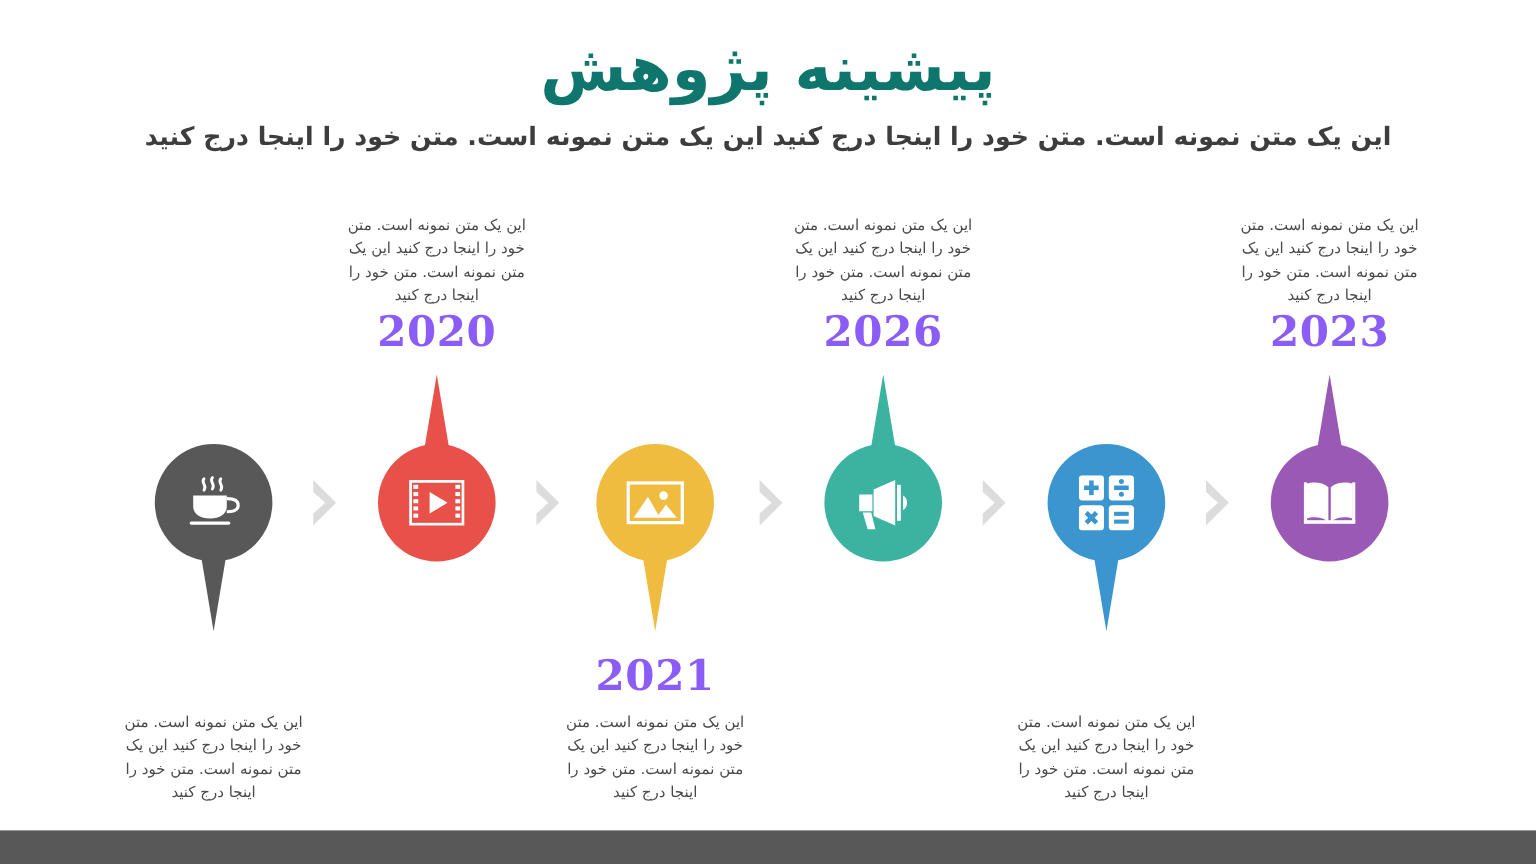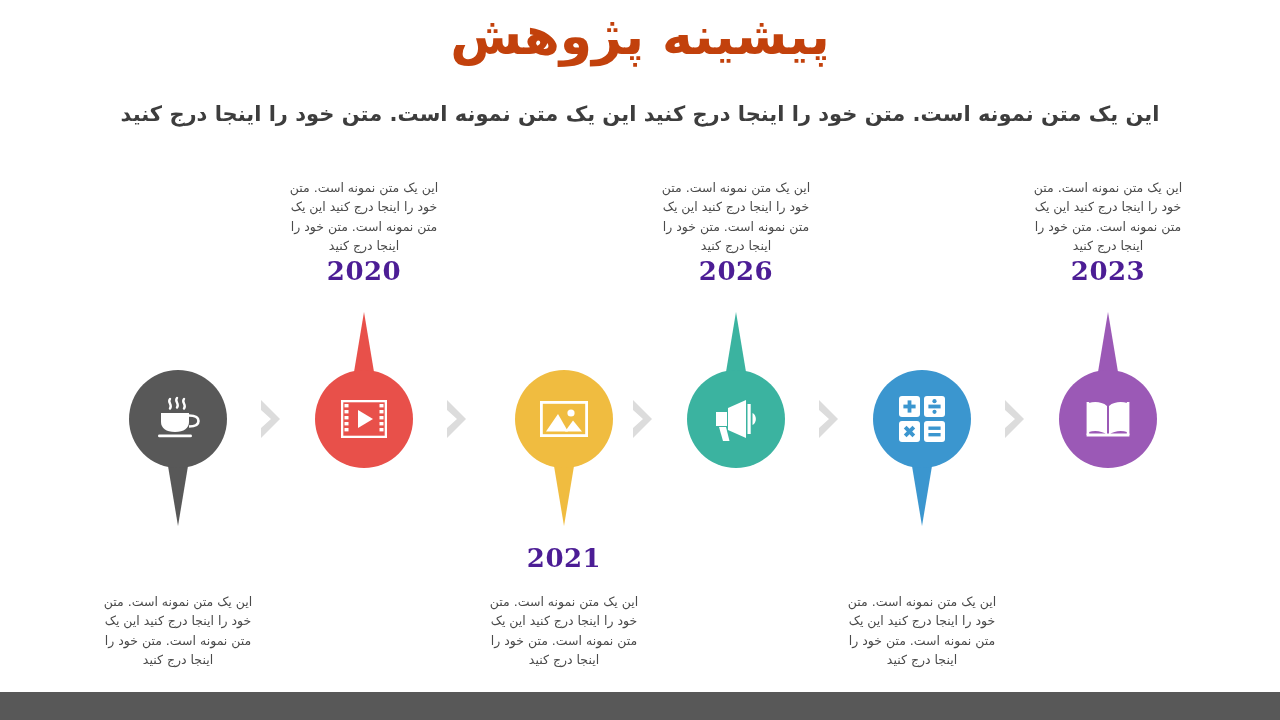--- a/index.html
+++ b/index.html
@@ -3,22 +3,22 @@
 <meta charset="utf-8">
 <style>
   html,body{margin:0;padding:0;}
   body{
     width:1280px;height:720px;background:#ffffff;position:relative;overflow:hidden;
     font-family:"DejaVu Sans","Liberation Sans",sans-serif;
   }
 
   
   .slide-title{
-    position:absolute;left:0;right:0;top:8px;text-align:center;
-    font-size:52px;font-weight:bold;color:#c2410c;line-height:1.1;
+    position:absolute;left:0;right:0;top:30px;text-align:center;
+    font-size:52px;font-weight:bold;color:#0f766e;line-height:1.1;
     direction:rtl;letter-spacing:0px;
   }
   .slide-subtitle{
     position:absolute;left:60px;right:60px;top:100px;text-align:center;
     font-size:21px;font-weight:bold;color:#3d3d3d;line-height:1.35;direction:rtl;
   }
 
   
   .timeline{position:absolute;left:0;top:0;width:1280px;height:690px;}
 
@@ -36,21 +36,21 @@
   }
   .pin.up .spike{top:-58px;}
   .pin.down .spike{bottom:-58px;}
 
   .pin .disc svg{display:block;}
 
   
   .year{
     position:absolute;left:0;width:100%;text-align:center;
     font-family:"DejaVu Serif","Liberation Serif",serif;
-    font-size:26px;font-weight:bold;color:#4c1d95;letter-spacing:0.5px;
+    font-size:35px;font-weight:bold;color:#8b5cf6;letter-spacing:0.5px;
   }
   
   .body-text{
     position:absolute;left:0;width:100%;text-align:center;
     font-size:12.5px;line-height:1.55;color:#4a4a4a;direction:rtl;
     padding:0 8px;box-sizing:border-box;
   }
 
   
   .col.upper .body-text{top:178px;}
@@ -130,21 +130,21 @@
           <polygon points="17,10 32,19 17,28" fill="#ffffff"></polygon>
         </svg>
       </div>
     </div>
   </div>
 
   <svg class="chevron" style="left:444px;" viewBox="0 0 26 42">
     <polygon points="3,2 22,21 3,40 3,30 13,21 3,12" fill="#dcdcdc"></polygon>
   </svg>
 
-  <div class="col lower" style="left:471px;">
+  <div class="col lower" style="left:453px;">
     <div class="pin down">
       <svg class="spike" viewBox="0 0 22 66">
         <polygon points="0,0 22,0 11,66" fill="#f0bc40"></polygon>
       </svg>
       <div class="disc" style="background:#f0bc40;">
         <svg width="48" height="36" viewBox="0 0 48 36">
           <rect x="1.4" y="1.4" width="45.2" height="33.2" fill="none" stroke="#ffffff" stroke-width="2.8"></rect>
           <circle cx="31" cy="12" r="3.6" fill="#ffffff"></circle>
           <polygon points="6,30.5 18,13 28,30.5" fill="#ffffff"></polygon>
           <polygon points="25,30.5 33,19.5 42,30.5" fill="#ffffff"></polygon>

